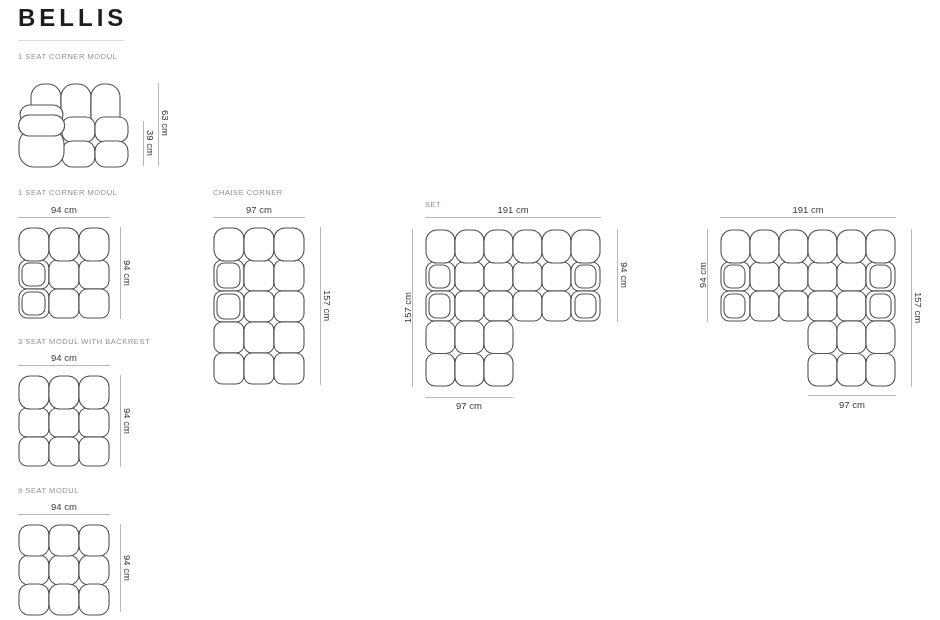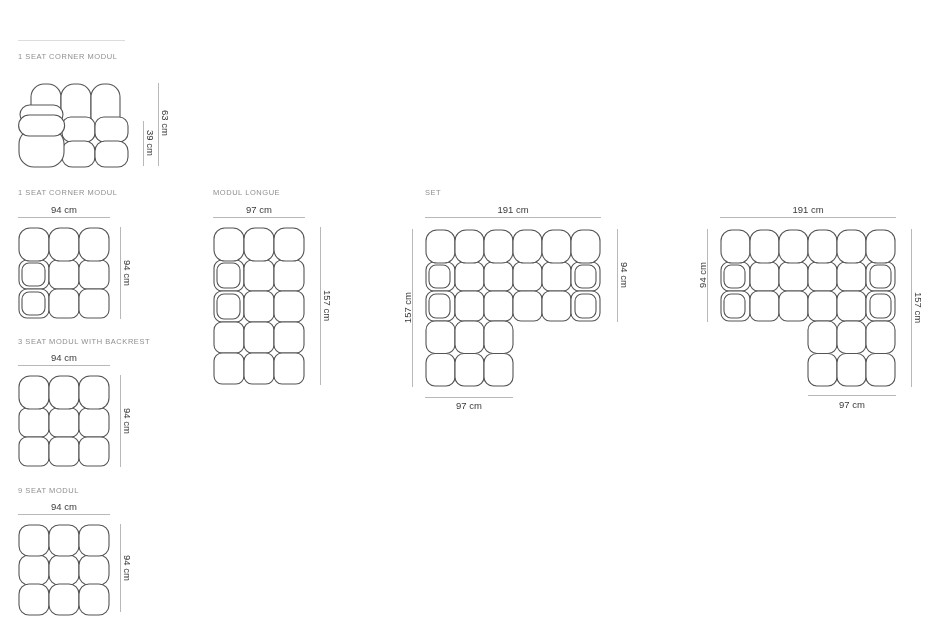--- a/index.html
+++ b/index.html
@@ -41,20 +41,21 @@
           <rect x="31" y="62" width="30" height="29" rx="8"></rect>
           <rect x="61" y="62" width="30" height="29" rx="8"></rect>
         <rect x="1" y="1" width="30" height="33" rx="11"></rect>
           <rect x="31" y="1" width="30" height="33" rx="11"></rect>
           <rect x="61" y="1" width="30" height="33" rx="11"></rect>
       </g>
     </defs>
   </svg>
 
   <div class="fig" style="left:18px;top:4px;width:160px;height:40px">
+    <div class="abs page-title" style="left:0;top:0">BELLIS</div>
     <div class="abs title-rule" style="left:0;top:36px;width:107px"></div>
   </div>
 
   <div class="fig" style="left:18px;top:52px;width:165px;height:125px">
     <div class="abs figlabel" style="left:0;top:0">1 SEAT CORNER MODUL</div>
     <svg class="abs" style="left:0;top:31px" width="112" height="85" viewBox="0 0 112 85">
       <g fill="#ffffff" stroke="#545454" stroke-width="1.1">
         <rect x="13" y="1" width="30" height="46" rx="13"></rect>
           <rect x="43" y="1" width="30" height="46" rx="13"></rect>
           <rect x="73" y="1" width="29" height="46" rx="13"></rect>
@@ -124,21 +125,21 @@
           <rect x="61" y="1" width="30" height="31" rx="10"></rect>
       </g>
     </svg>
     <div class="abs vline" style="left:102px;top:38px;height:88px"></div>
     <div class="abs vwrap" style="left:103px;top:65px;width:12px;height:34px">
       <span class="dimtext cw">94 cm</span>
     </div>
   </div>
 
   <div class="fig" style="left:213px;top:188px;width:135px;height:210px">
-    <div class="abs figlabel" style="left:0;top:0">MODUL LONGUE</div>
+    <div class="abs figlabel" style="left:0;top:0">CHAISE CORNER</div>
     <div class="abs dimtext" style="left:0;top:16px;width:92px">97 cm</div>
     <div class="abs hline" style="left:0;top:29px;width:92px"></div>
     <svg class="abs" style="left:0;top:39px" width="92" height="158" viewBox="0 0 92 158">
       <g fill="#ffffff" stroke="#545454" stroke-width="1.1">
         <rect x="1" y="33" width="30" height="31" rx="8"></rect>
           <rect x="31" y="33" width="30" height="31" rx="8"></rect>
           <rect x="61" y="33" width="30" height="31" rx="8"></rect>
         <rect x="1" y="64" width="30" height="31" rx="8"></rect>
           <rect x="31" y="64" width="30" height="31" rx="8"></rect>
           <rect x="61" y="64" width="30" height="31" rx="8"></rect>
@@ -155,21 +156,21 @@
         <rect x="4" y="67" width="23" height="25" rx="7"></rect>
       </g>
     </svg>
     <div class="abs vline" style="left:107px;top:39px;height:158px"></div>
     <div class="abs vwrap" style="left:108px;top:98px;width:12px;height:40px">
       <span class="dimtext cw">157 cm</span>
     </div>
   </div>
 
   <div class="fig" style="left:400px;top:188px;width:245px;height:225px">
-    <div class="abs figlabel" style="left:25px;top:0">SET</div>
+    <div class="abs figlabel" style="left:25px;top:12px">SET</div>
     <div class="abs dimtext" style="left:25px;top:16px;width:176px">191 cm</div>
     <div class="abs hline" style="left:25px;top:29px;width:176px"></div>
     <svg class="abs" style="left:25px;top:41px" width="176" height="158" viewBox="0 0 176 158">
       <g fill="#ffffff" stroke="#545454" stroke-width="1.1">
         <rect x="1" y="33" width="29" height="29" rx="8"></rect>
           <rect x="30" y="33" width="29" height="29" rx="8"></rect>
           <rect x="59" y="33" width="29" height="29" rx="8"></rect>
           <rect x="88" y="33" width="29" height="29" rx="8"></rect>
           <rect x="117" y="33" width="29" height="29" rx="8"></rect>
           <rect x="146" y="33" width="29" height="29" rx="8"></rect>

